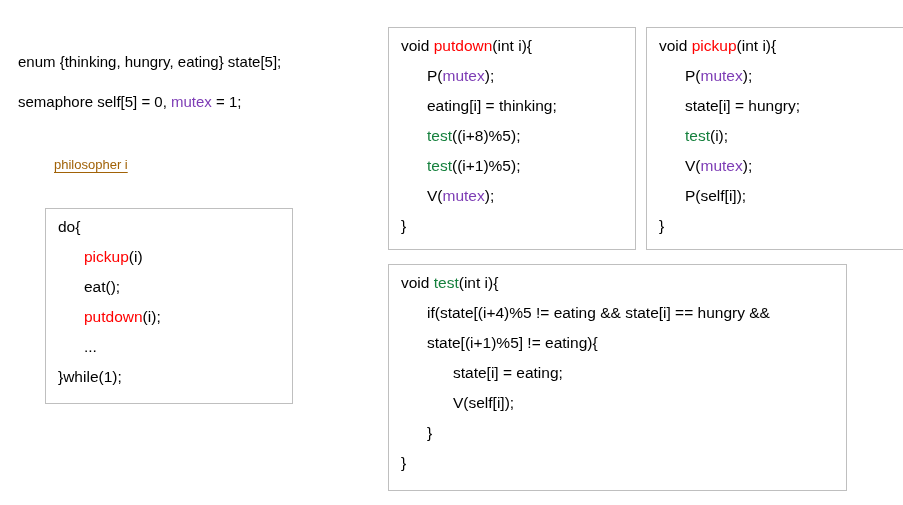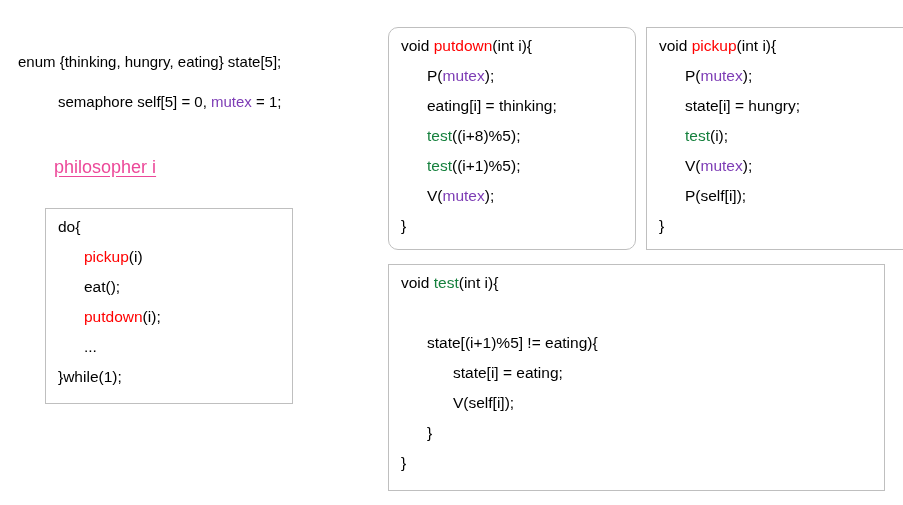--- a/index.html
+++ b/index.html
@@ -23,30 +23,30 @@
 
   
   .decl {
     position: absolute;
     font-size: 15px;
     line-height: 1;
     white-space: pre;
     color: #000;
   }
   #decl-enum { left: 18px; top: 54px; }
-  #decl-sem  { left: 18px; top: 94px; margin-left: 40px; }
+  #decl-sem  { left: 18px; top: 94px; }
 
   
   .caption {
     position: absolute;
     left: 54px;
     top: 158px;
-    font-size: 18px;
+    font-size: 13px;
     line-height: 1;
-    color: #ec4899;
+    color: #a16207;
     text-decoration: underline;
     text-underline-offset: 3px;
     white-space: pre;
   }
 
   
   .codebox {
     position: absolute;
     box-sizing: border-box;
     border: 1px solid #bfbfbf;
@@ -56,23 +56,23 @@
   .codebox .line {
     position: absolute;
     font-size: 15.5px;
     line-height: 1;
     white-space: pre;
     color: #000;
   }
 
   
   #box-philosopher { left: 45px;  top: 208px; width: 248px; height: 196px; }
-  #box-putdown     { left: 388px; top: 27px;  width: 248px; height: 223px; border-radius: 10px; }
+  #box-putdown     { left: 388px; top: 27px;  width: 248px; height: 223px; }
   #box-pickup      { left: 646px; top: 27px;  width: 279px; height: 223px; }
-  #box-test        { left: 388px; top: 264px; width: 497px; height: 227px; }
+  #box-test        { left: 388px; top: 264px; width: 459px; height: 227px; }
 
   
   .tok-red    { color: #FF0000; }
   .tok-purple { color: #7D3CB5; }
   .tok-cyan   { color: #15803d; }
   .tok-plain  { color: #000000; }
 </style>
 </head>
 <body>
 
@@ -105,20 +105,21 @@
       <div class="line" style="left: 12px; top: 10px;"><span class="tok-plain">void </span><span class="tok-red">pickup</span><span class="tok-plain">(int i){</span></div>
       <div class="line" style="left: 38px; top: 40px;"><span class="tok-plain">P(</span><span class="tok-purple">mutex</span><span class="tok-plain">);</span></div>
       <div class="line" style="left: 38px; top: 70px;"><span class="tok-plain">state[i] = hungry;</span></div>
       <div class="line" style="left: 38px; top: 100px;"><span class="tok-cyan">test</span><span class="tok-plain">(i);</span></div>
       <div class="line" style="left: 38px; top: 130px;"><span class="tok-plain">V(</span><span class="tok-purple">mutex</span><span class="tok-plain">);</span></div>
       <div class="line" style="left: 38px; top: 160px;"><span class="tok-plain">P(self[i]);</span></div>
       <div class="line" style="left: 12px; top: 190px;"><span class="tok-plain">}</span></div>
     </div>
   <div class="codebox" id="box-test">
       <div class="line" style="left: 12px; top: 10px;"><span class="tok-plain">void </span><span class="tok-cyan">test</span><span class="tok-plain">(int i){</span></div>
+      <div class="line" style="left: 38px; top: 40px;"><span class="tok-plain">if(state[(i+4)%5 != eating &amp;&amp; state[i] == hungry &amp;&amp;</span></div>
       <div class="line" style="left: 38px; top: 70px;"><span class="tok-plain">state[(i+1)%5] != eating){</span></div>
       <div class="line" style="left: 64px; top: 100px;"><span class="tok-plain">state[i] = eating;</span></div>
       <div class="line" style="left: 64px; top: 130px;"><span class="tok-plain">V(self[i]);</span></div>
       <div class="line" style="left: 38px; top: 160px;"><span class="tok-plain">}</span></div>
       <div class="line" style="left: 12px; top: 190px;"><span class="tok-plain">}</span></div>
     </div>
 
 </div>
 
 </body></html>

